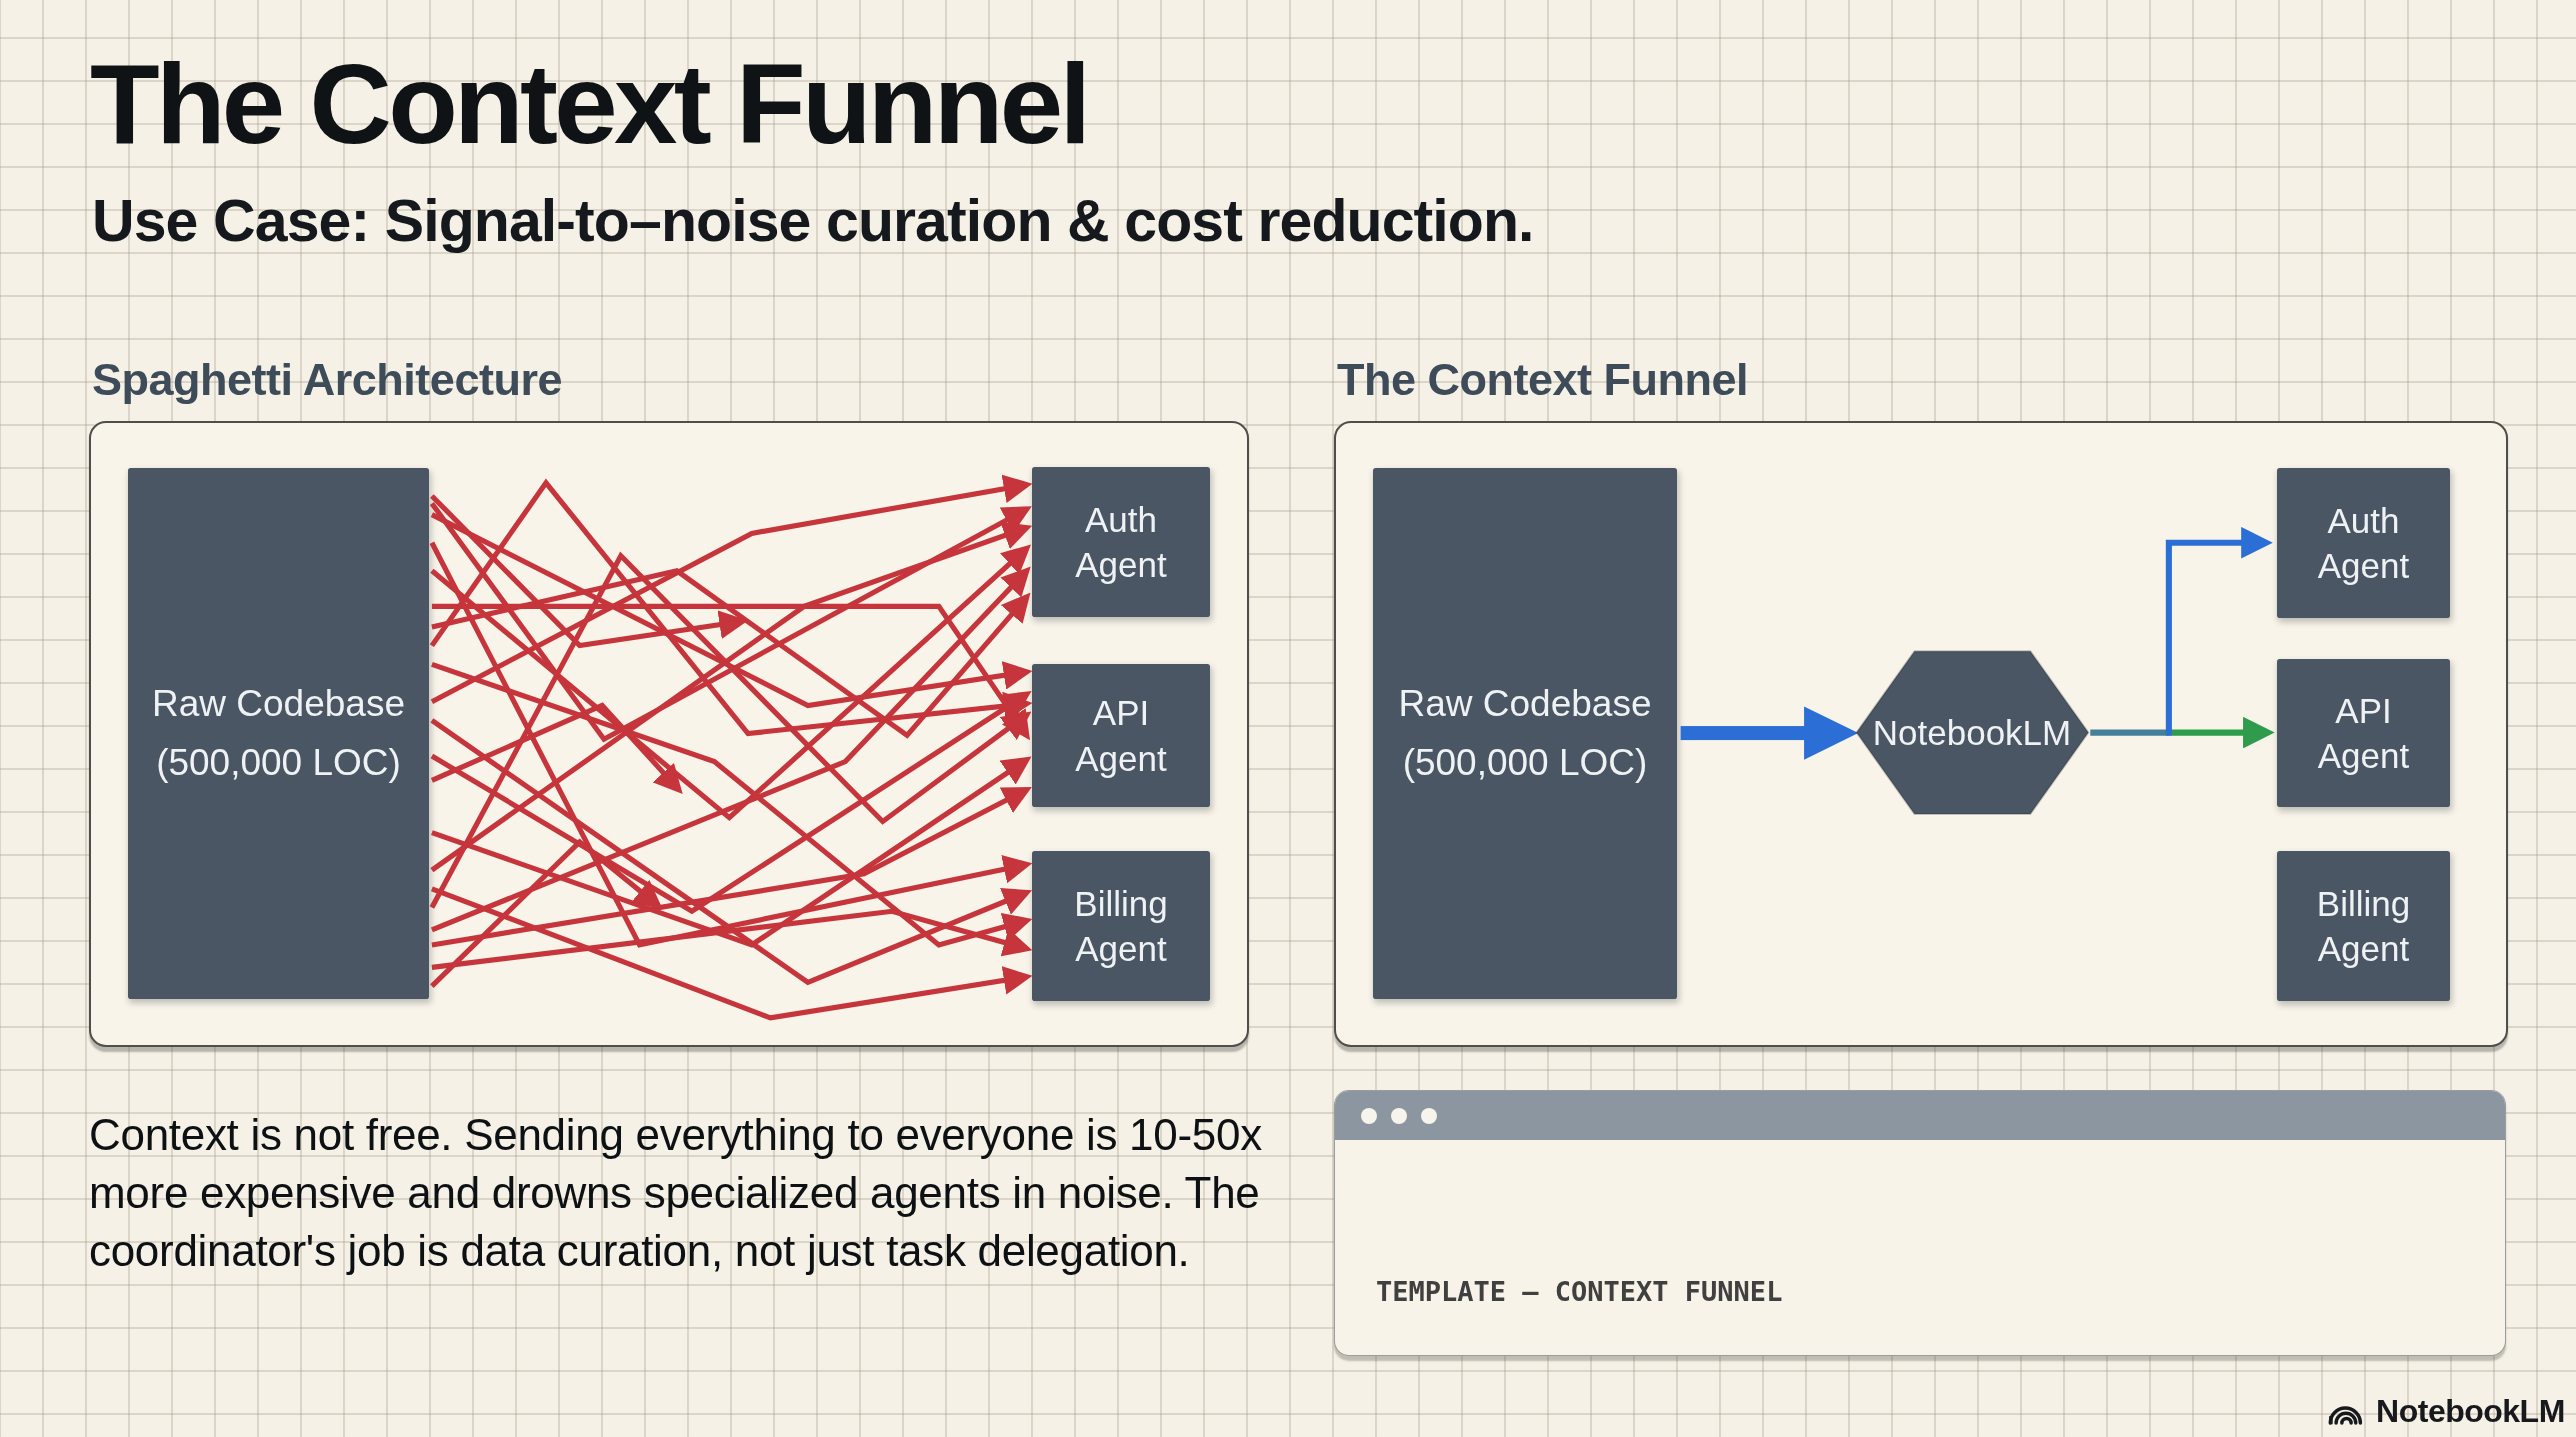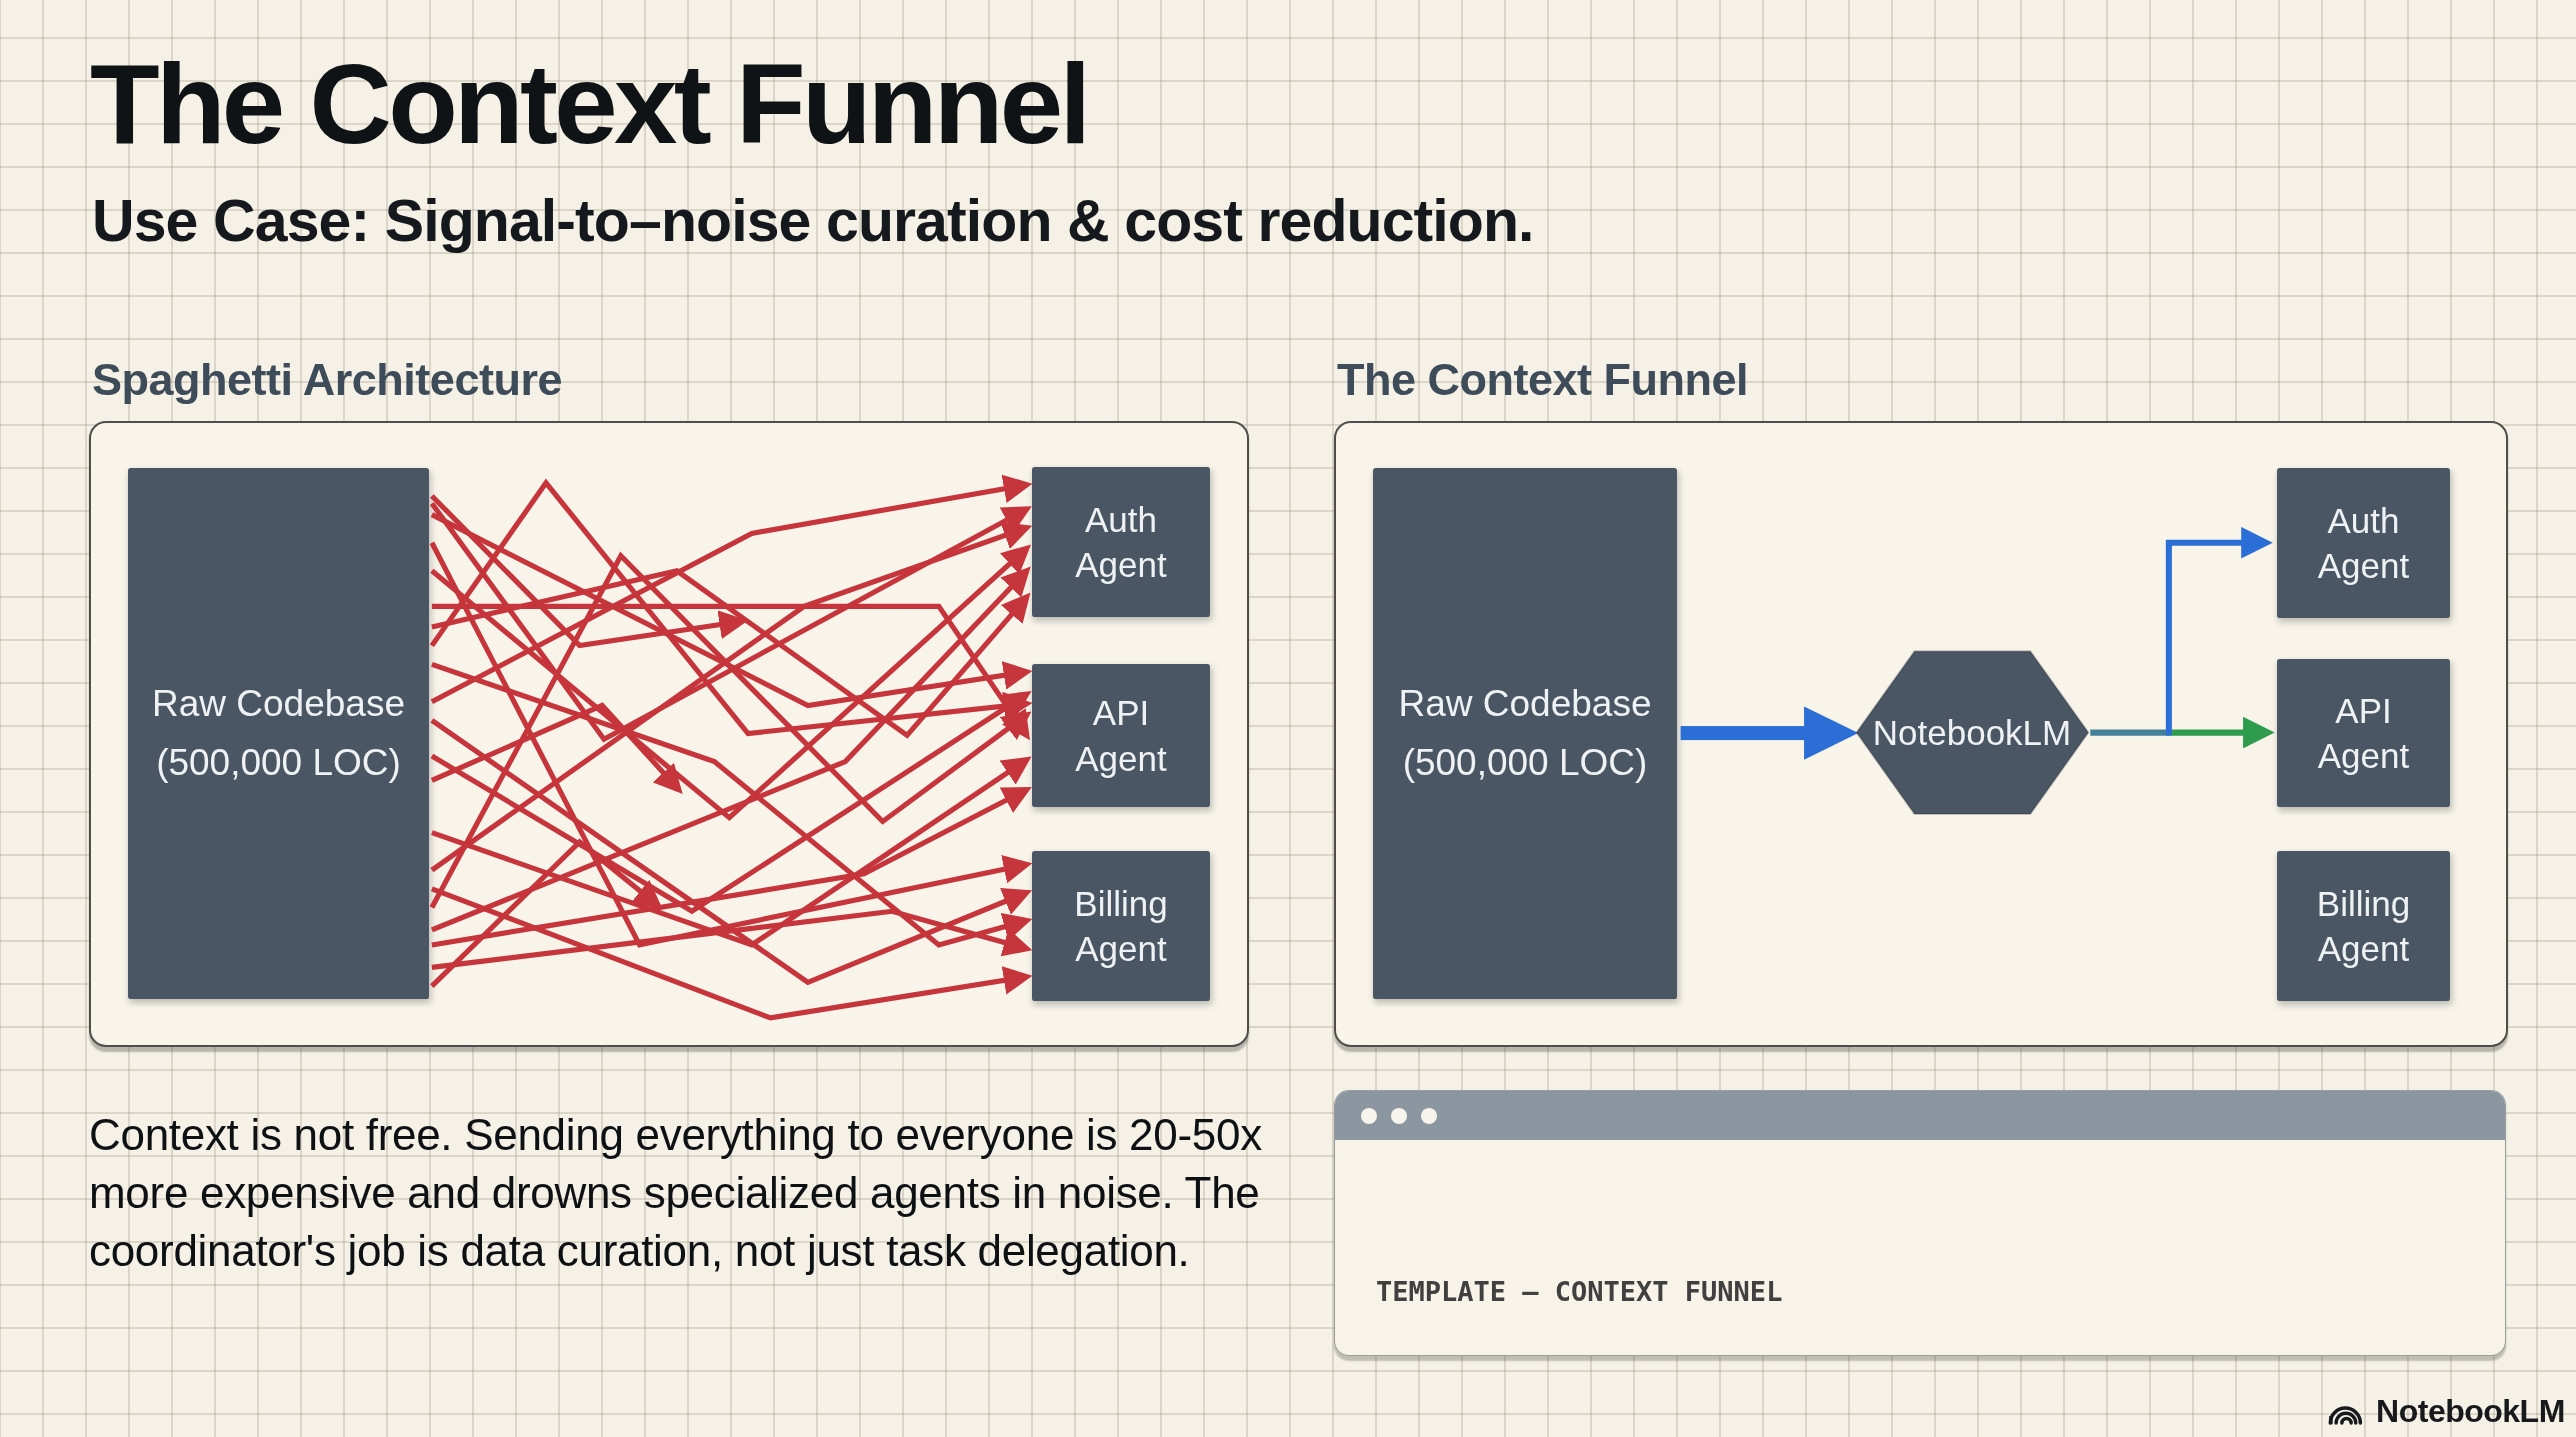--- a/index.html
+++ b/index.html
@@ -173,21 +173,21 @@
 
       <path d="M806,331 L890,331" stroke="#44809A" stroke-width="6.5" fill="none"></path>
       <path d="M888,331 L993,331" stroke="#2E9B4D" stroke-width="6.5" fill="none" marker-end="url(#ga)"></path>
 
       <path d="M890,334 L890,128 L991,128" stroke="#2B6FD6" stroke-width="6.5" fill="none" marker-end="url(#ba)"></path>
     </svg>
 
     <div class="coordinator-label" style="left:520px;top:228px;width:232px;height:163px;">NotebookLM</div>
   </div>
 
-  <div class="abs note-paragraph">Context is not free. Sending everything to everyone is 20-50x more expensive and drowns specialized agents in noise. The coordinator's job is data curation, not just task delegation.</div>
+  <div class="abs note-paragraph">Context is not free. Sending everything to everyone is 10-50x more expensive and drowns specialized agents in noise. The coordinator's job is data curation, not just task delegation.</div>
 
   <div class="code-window">
     <div class="code-titlebar">
       <span class="window-dot"></span>
       <span class="window-dot"></span>
       <span class="window-dot"></span>
     </div>
     <div class="code-body">
       <div class="code-header">TEMPLATE — CONTEXT FUNNEL</div>
       <div>Coordinator holds: [The Global Picture]</div>

